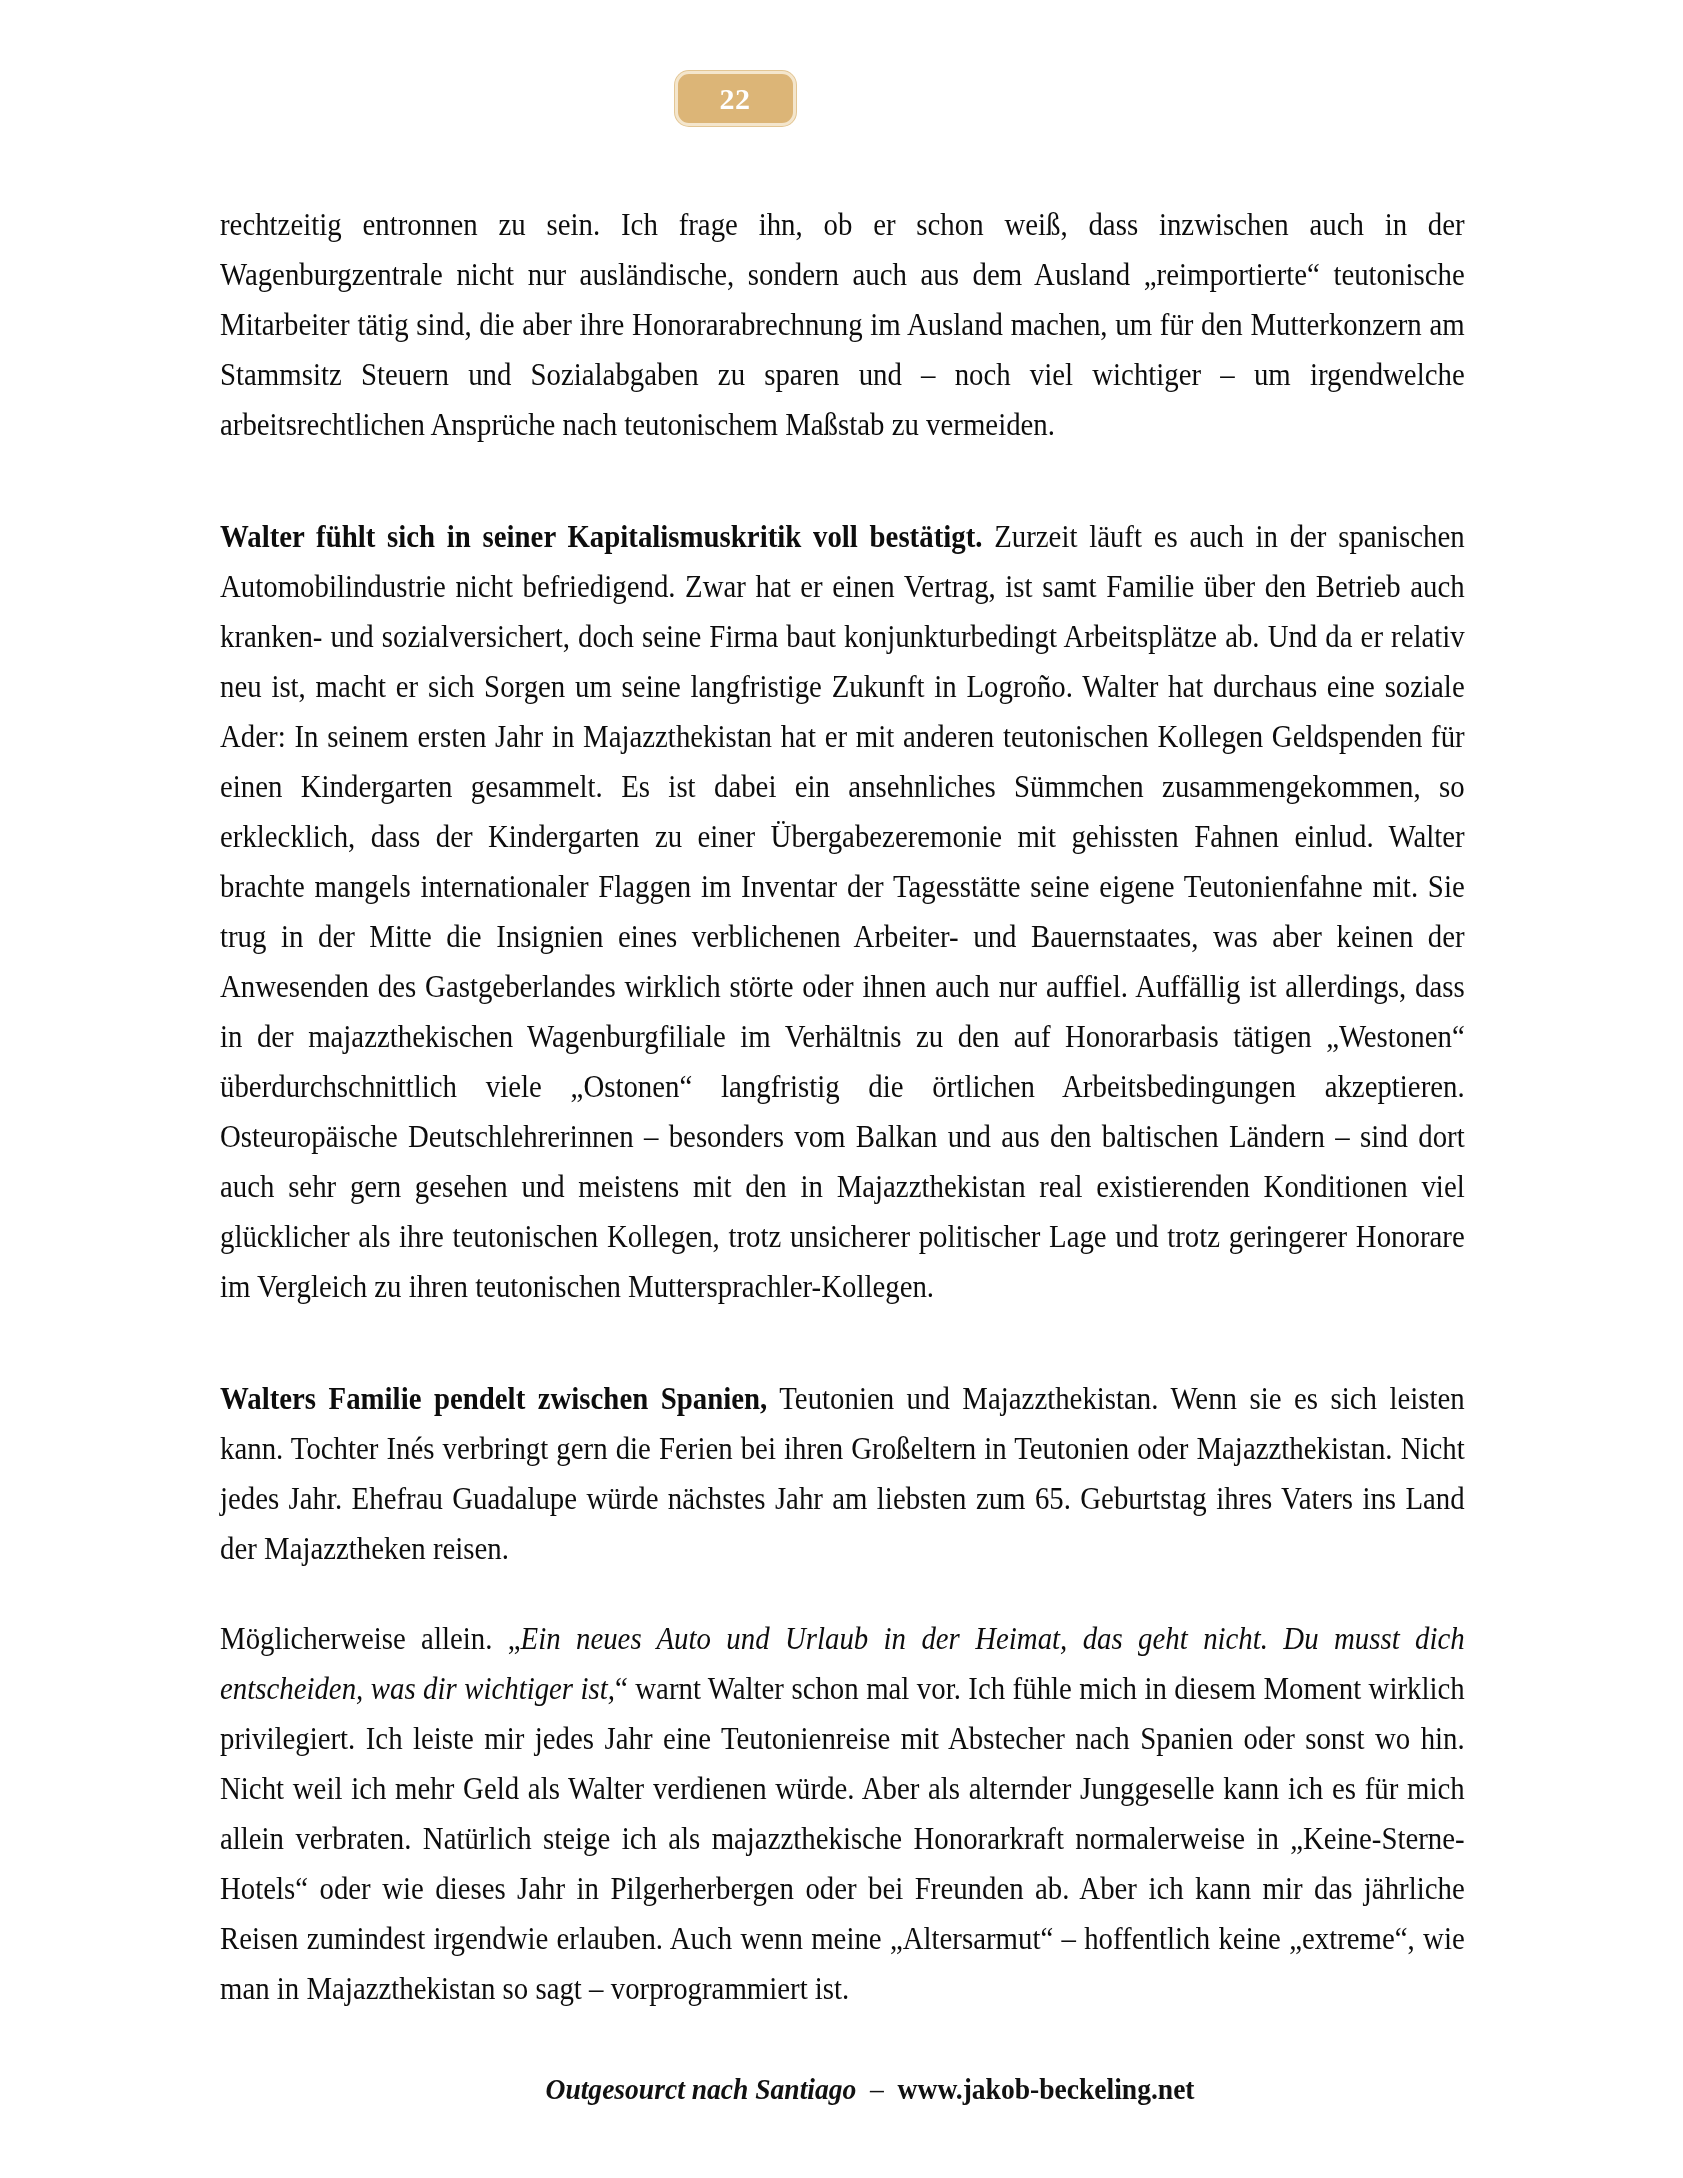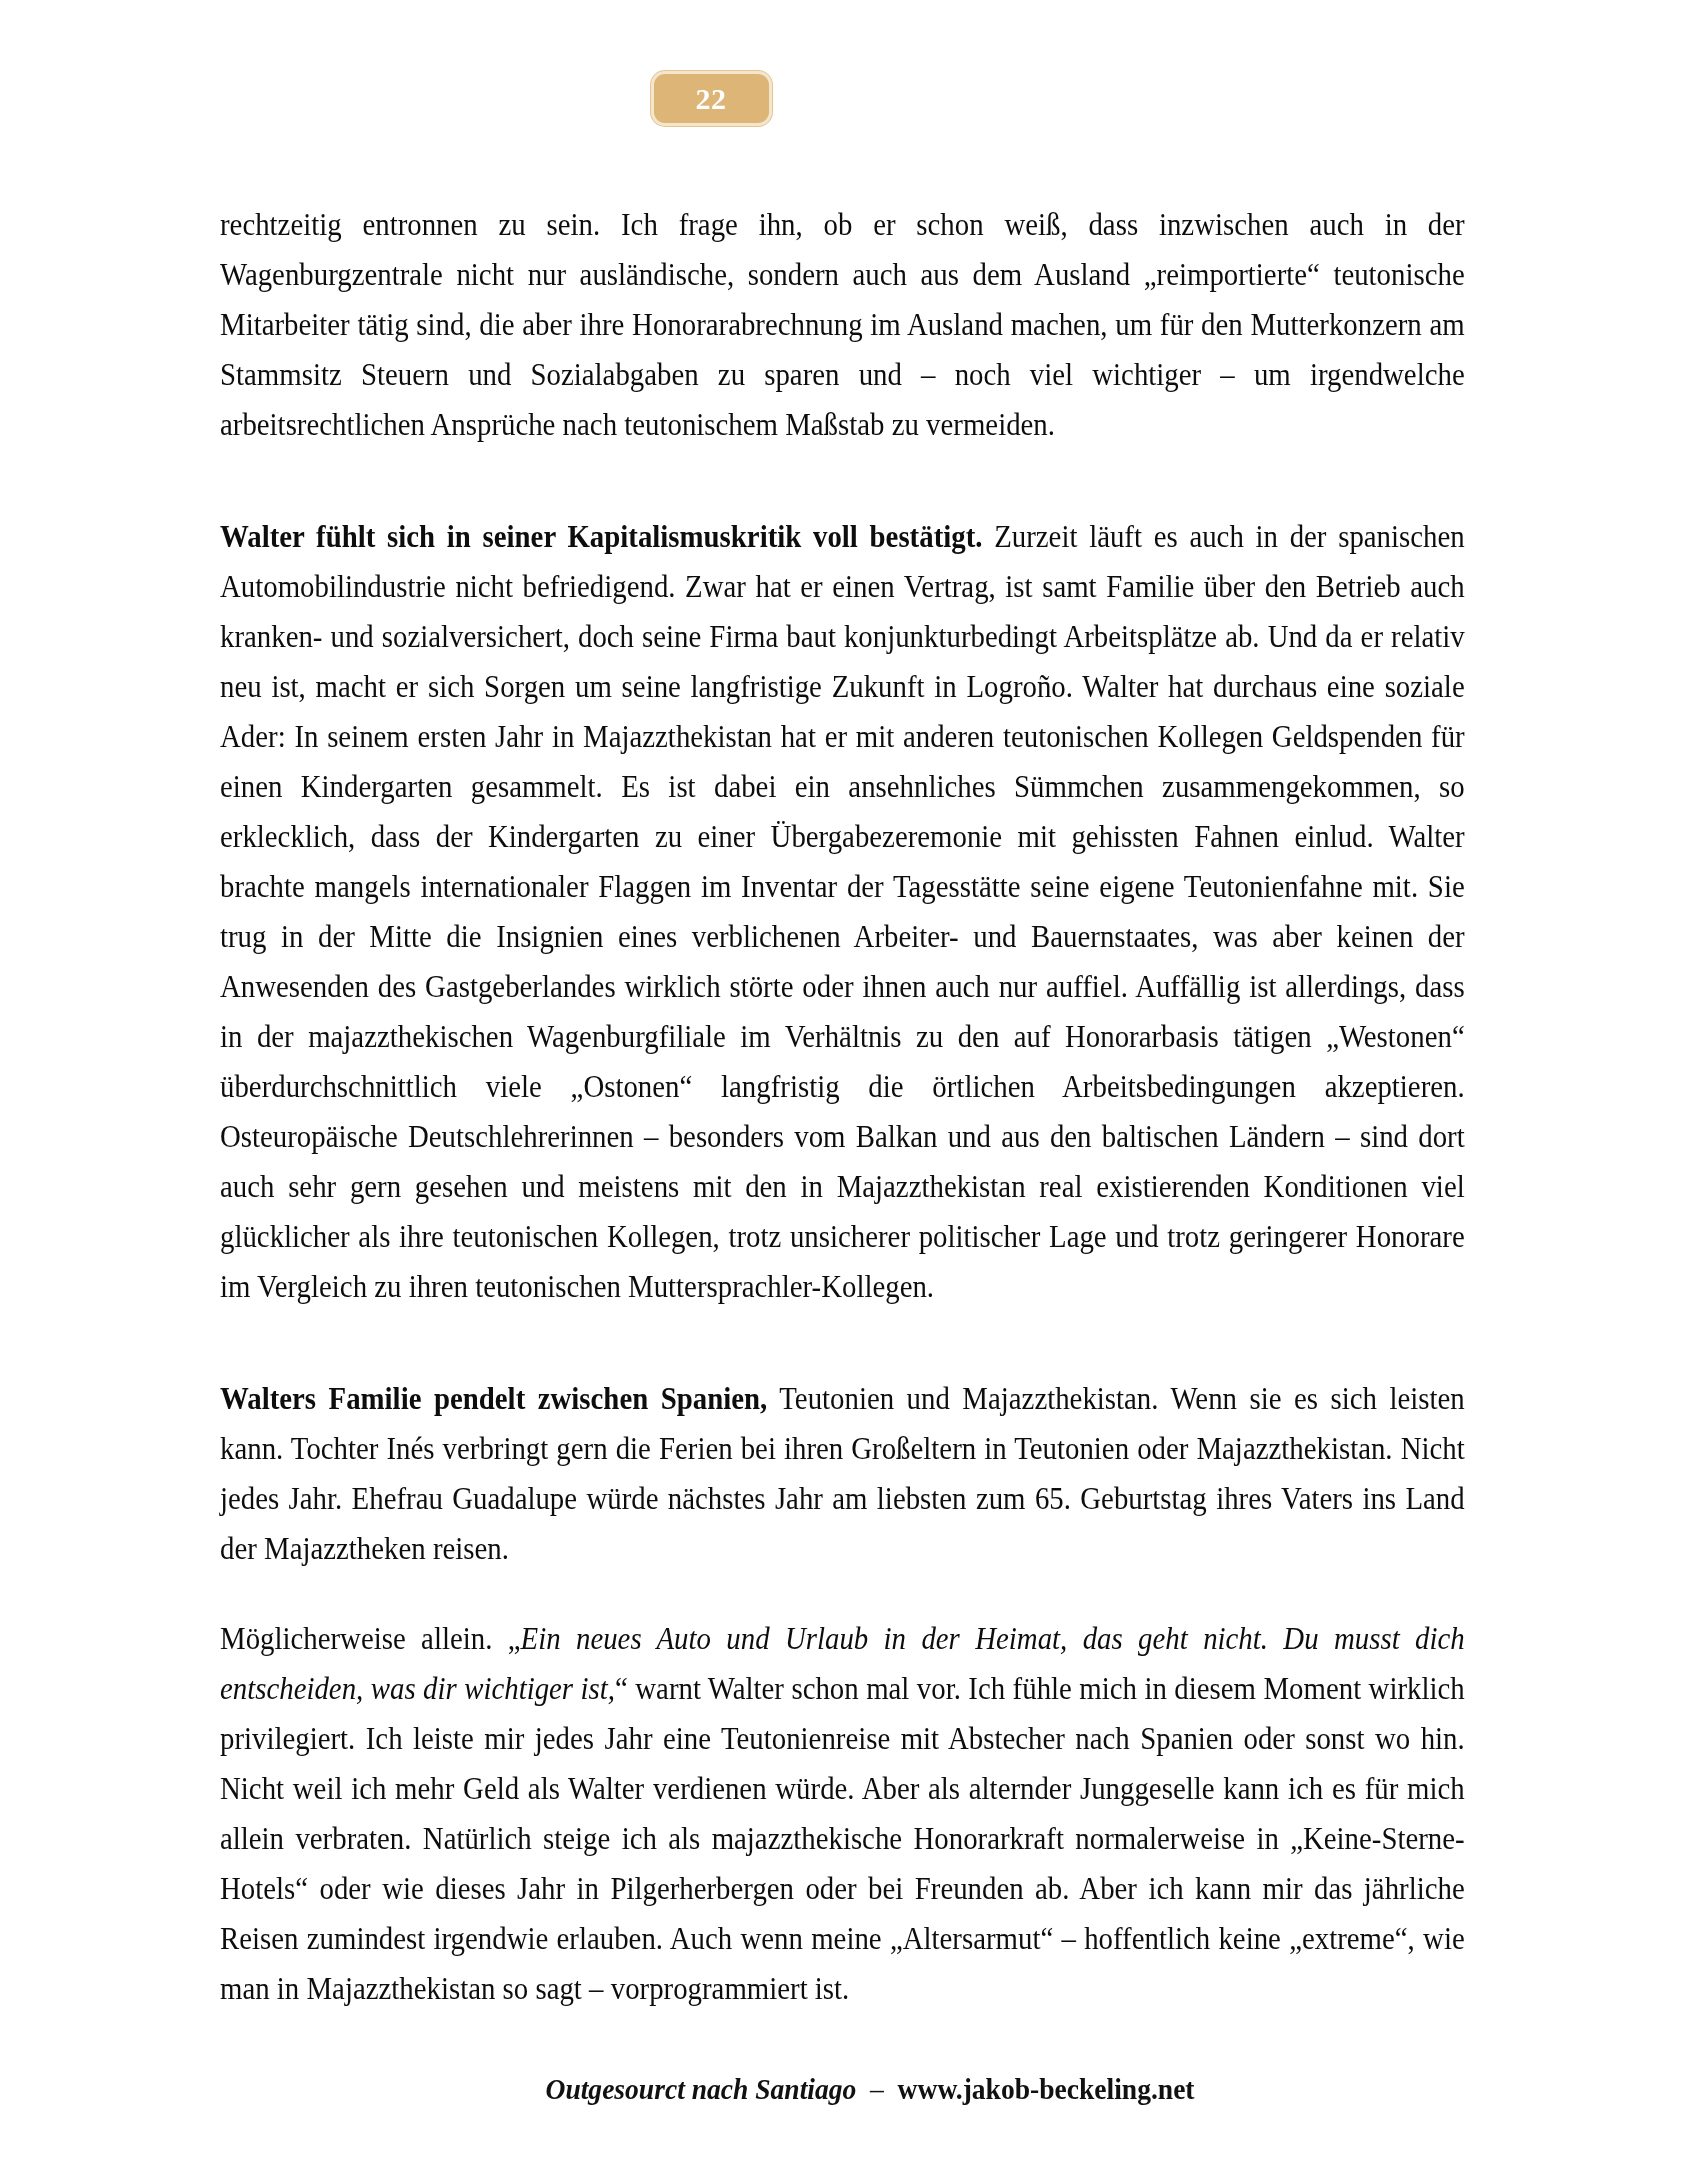--- a/index.html
+++ b/index.html
@@ -21,20 +21,21 @@
   
   .page-header {
     position: absolute;
     top: 0;
     left: 0;
     width: 1422px;
     height: 149px;
     display: flex;
     align-items: flex-start;
     justify-content: center;
+    padding-left: 24px;
   }
   .page-number-badge {
     margin-top: 71px;
     width: 121px;
     height: 55px;
     border-radius: 14px;
     background: #dcb577;
     border: 3px solid #f4e6cd;
     box-shadow: 0 0 0 1px #e3c694;
     display: flex;

